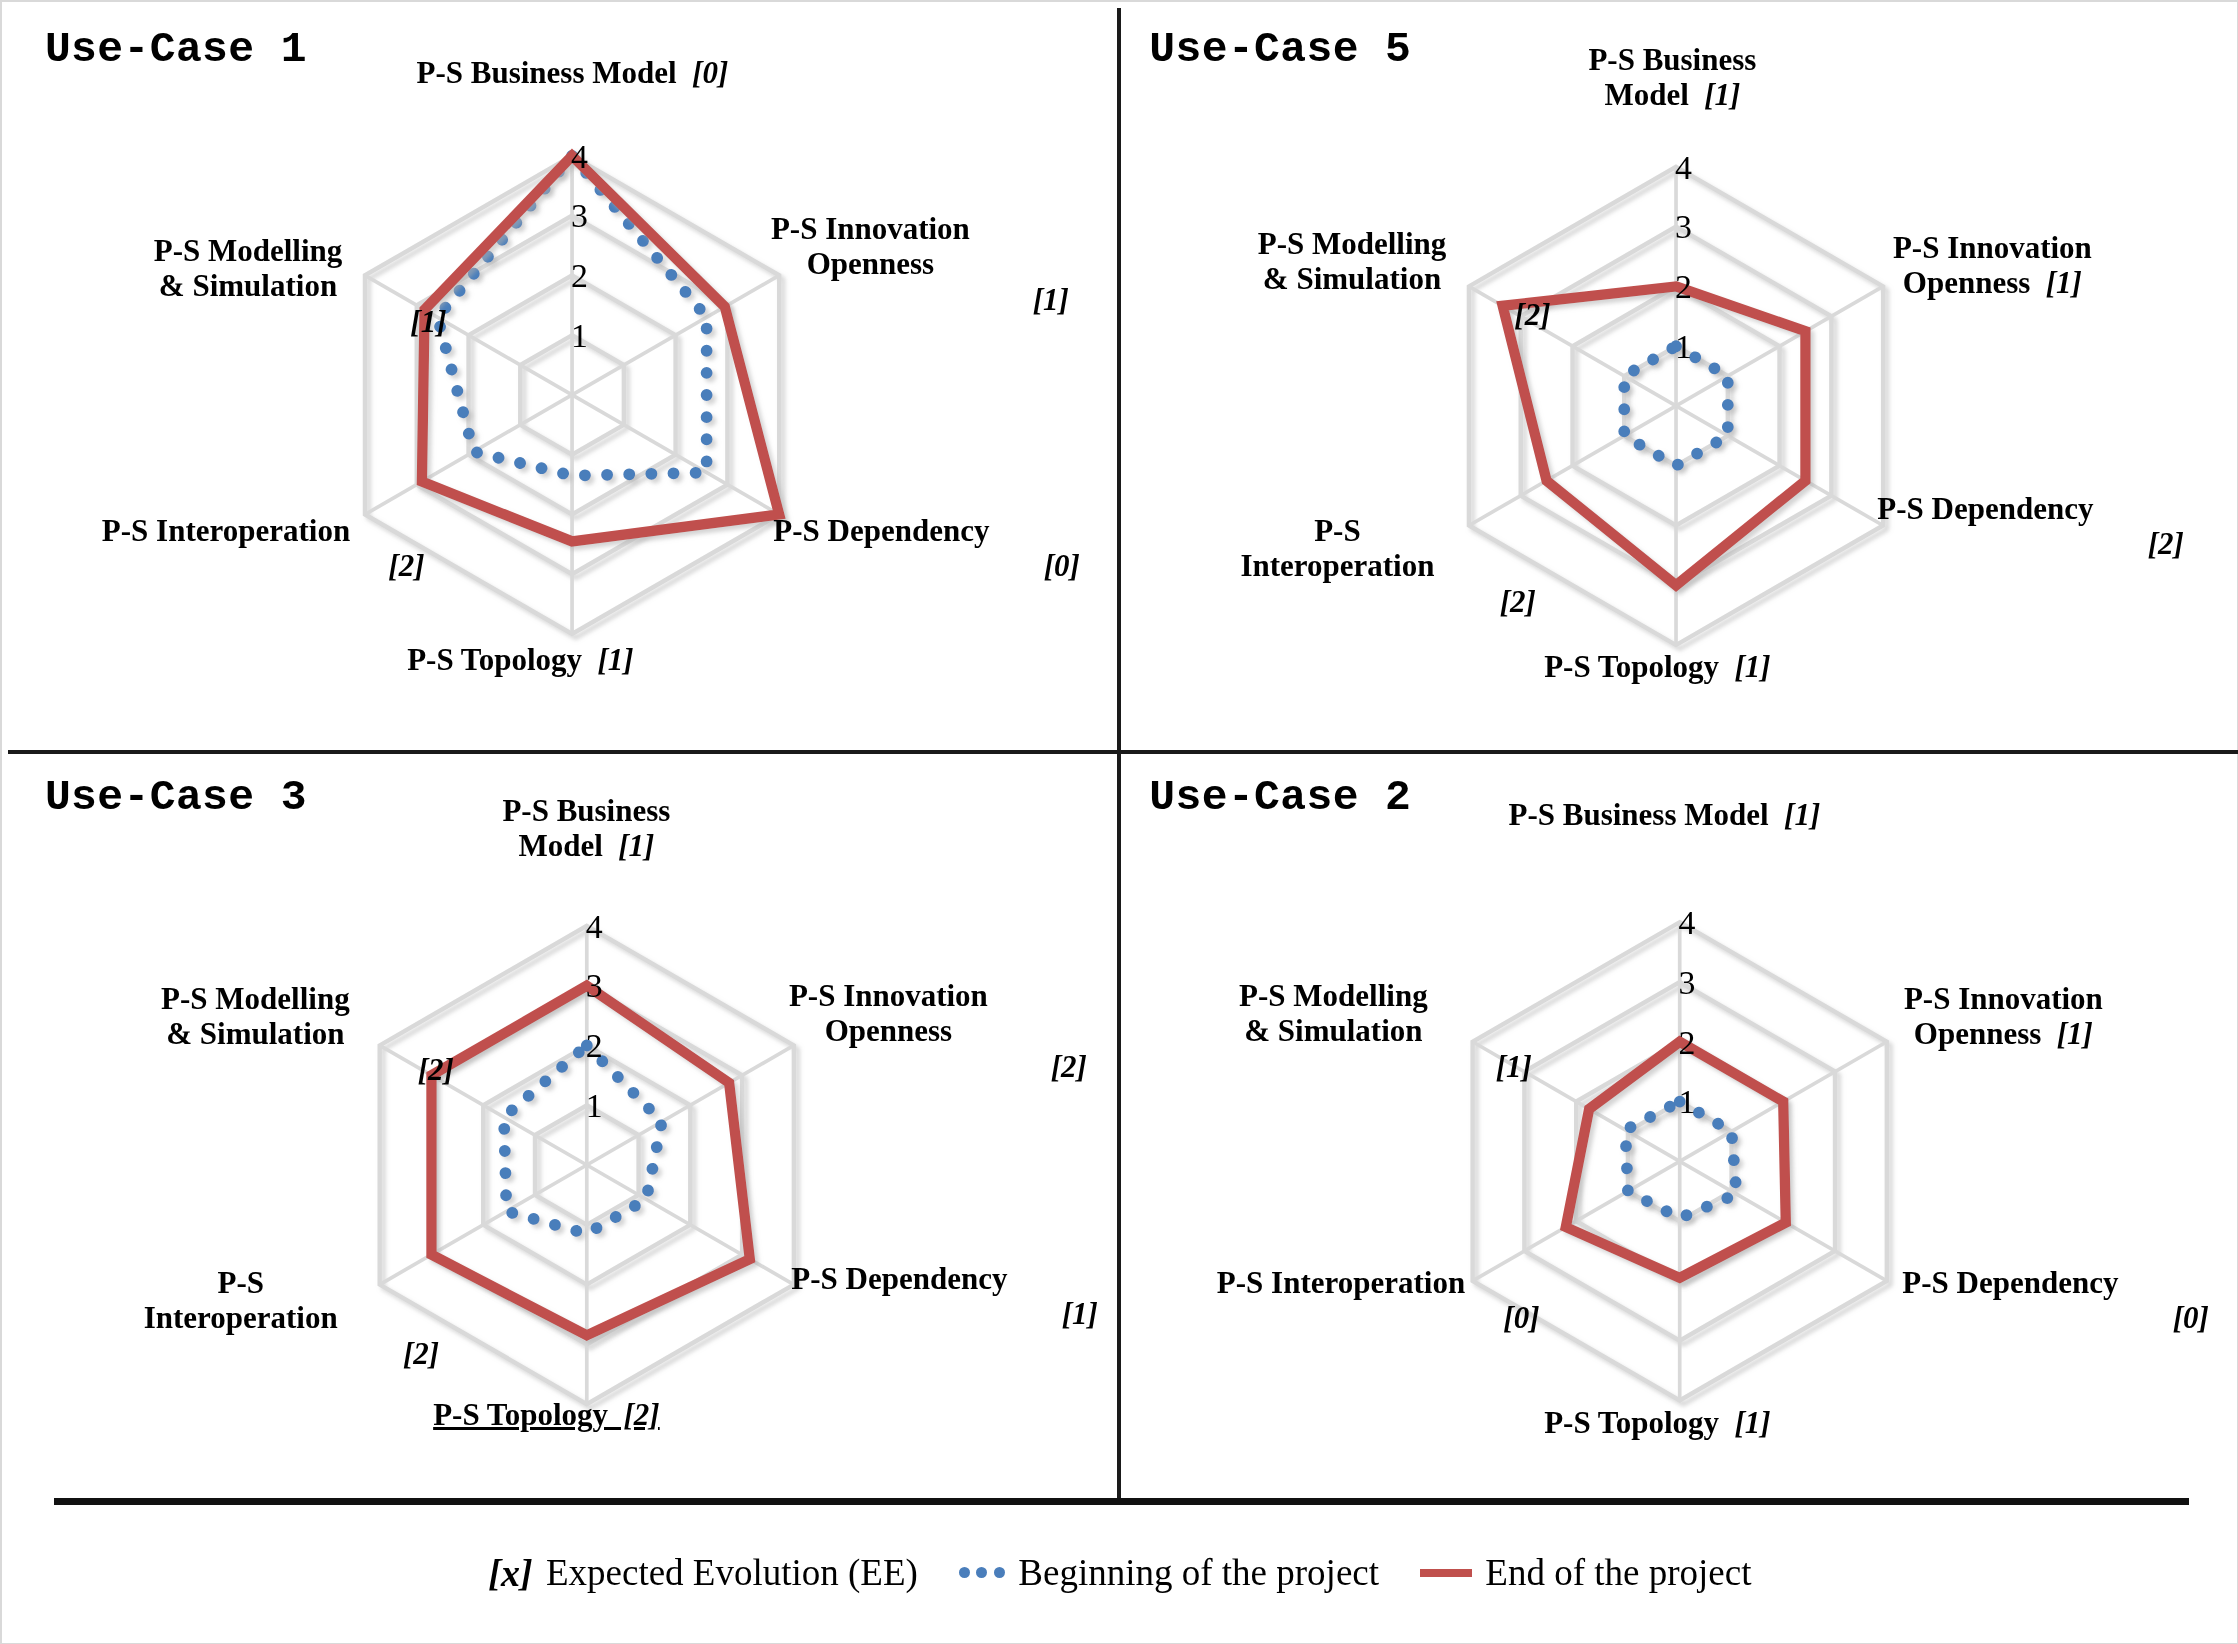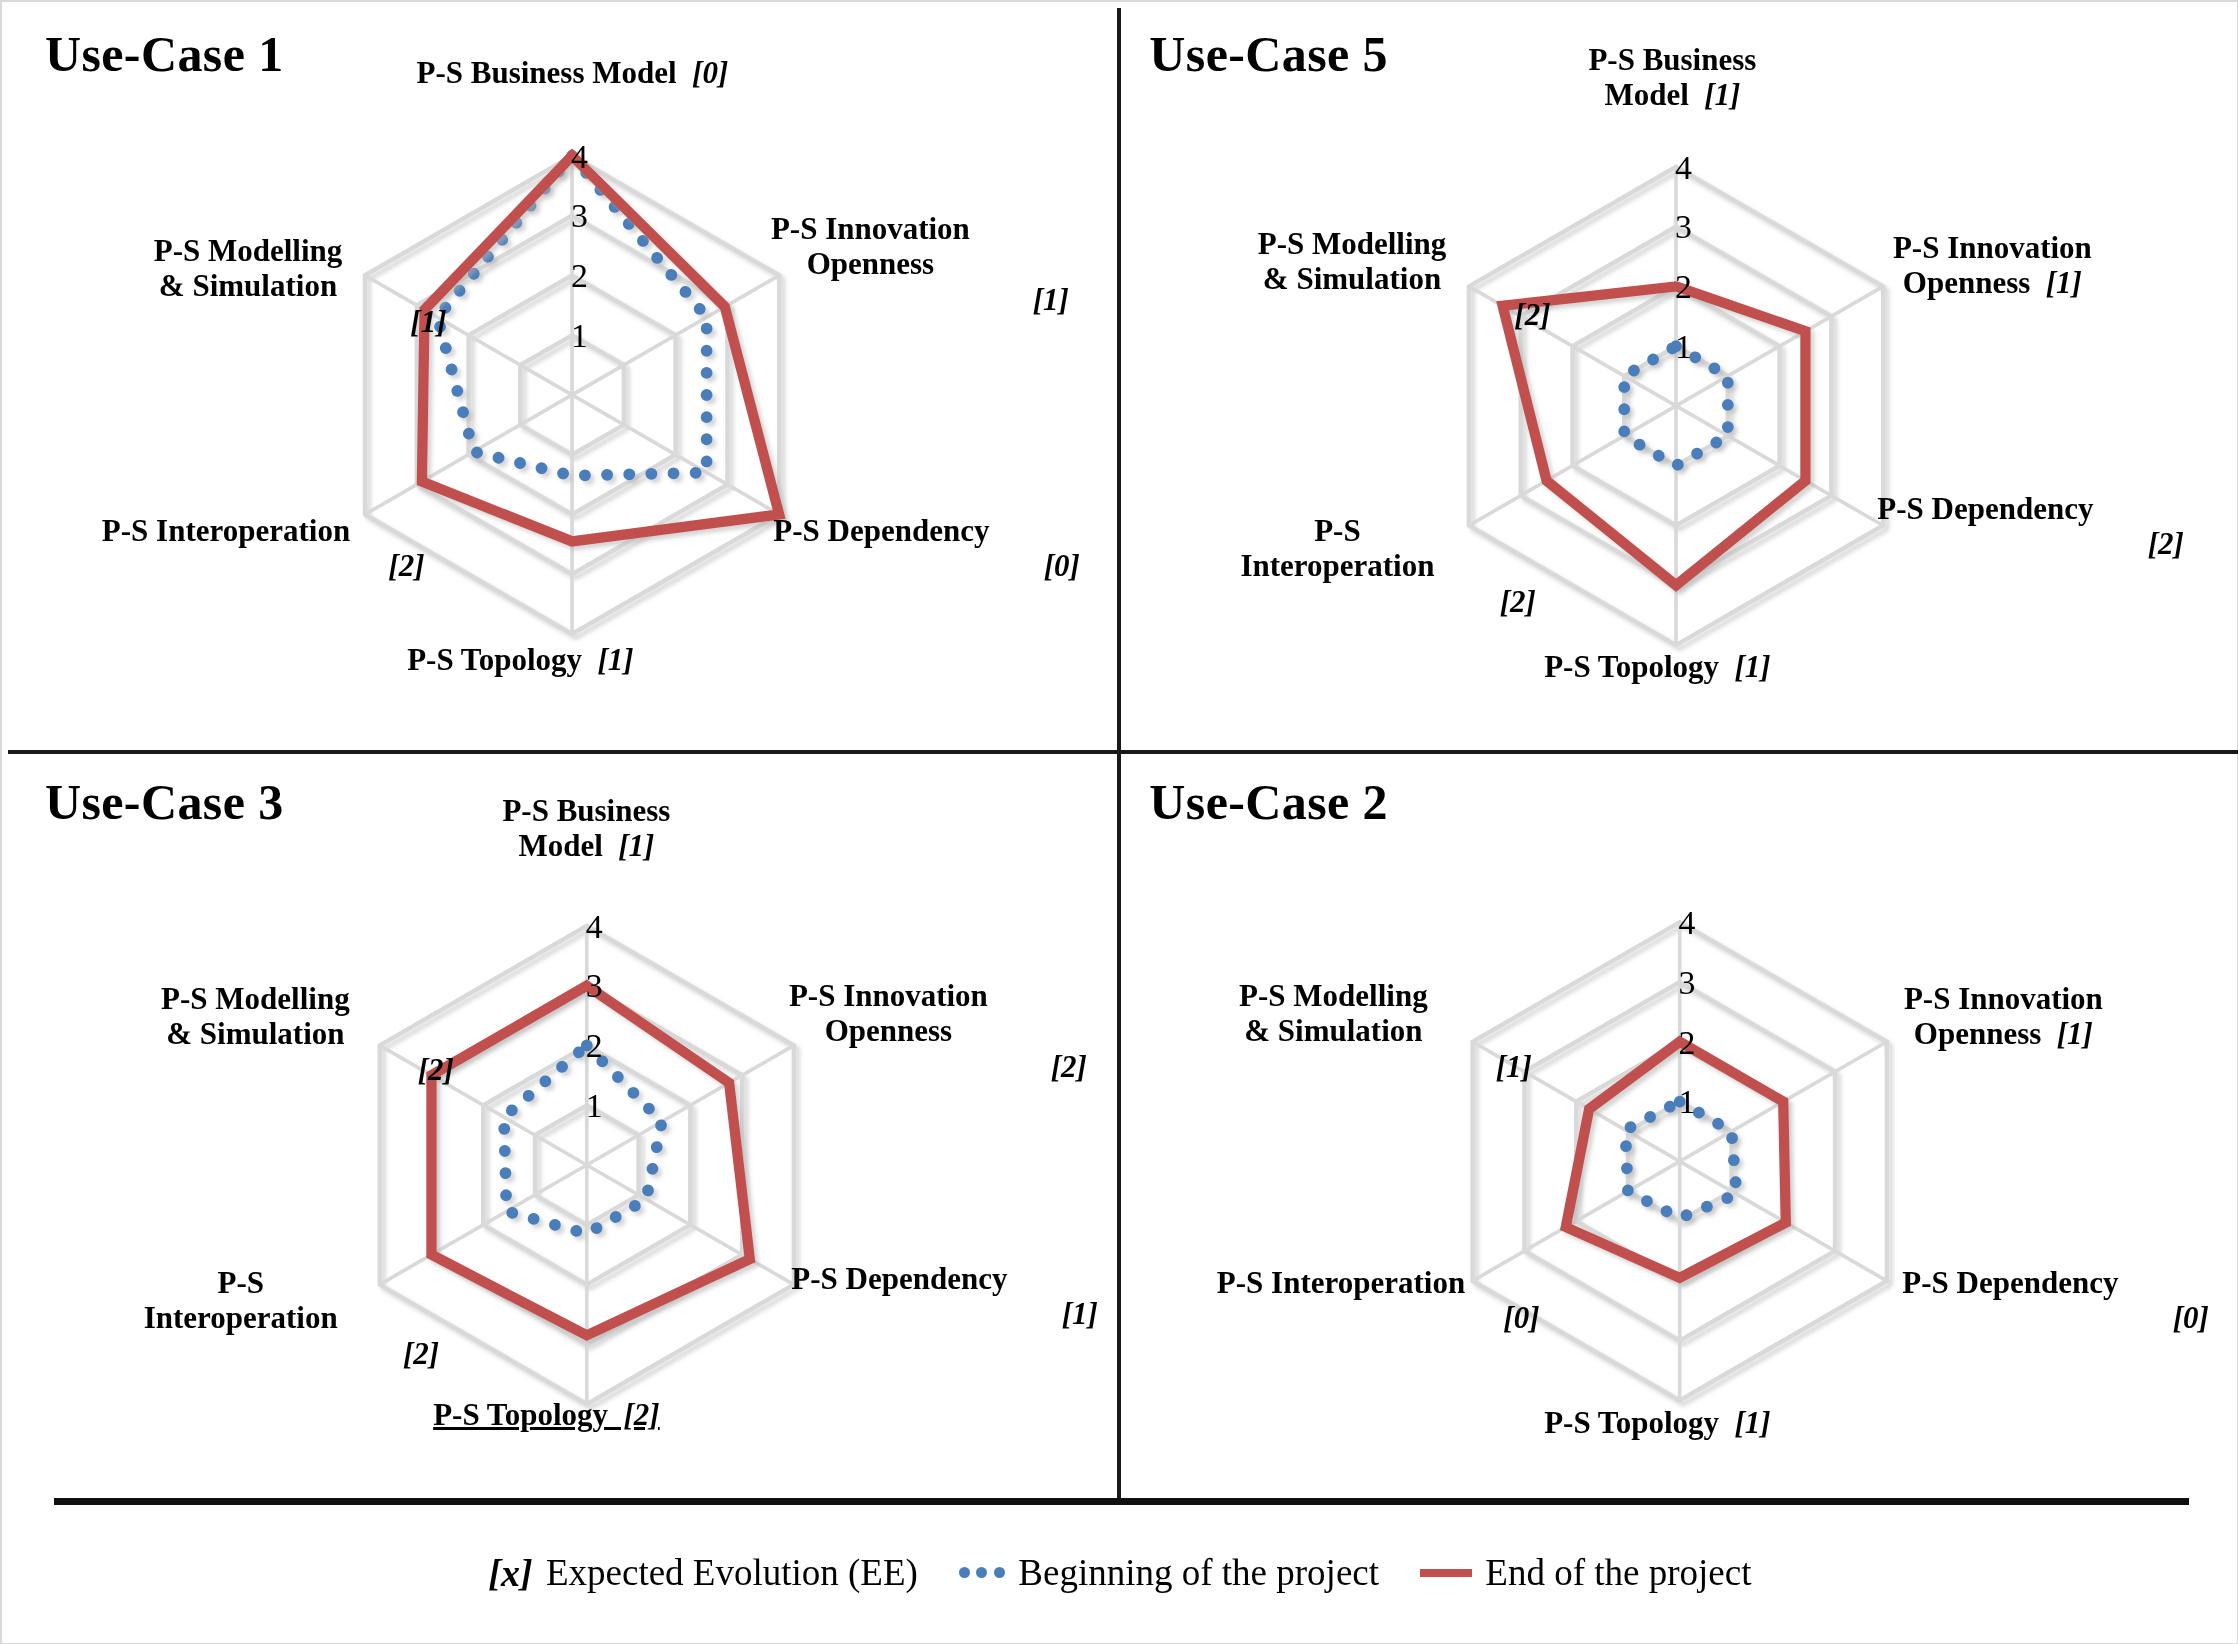--- a/index.html
+++ b/index.html
@@ -9,21 +9,21 @@
   .grid{position:absolute;left:2.9px;top:2.9px;width:2230px;height:1494px;}
   .panel{position:absolute;width:1115px;height:746px;box-sizing:border-box;}
   .p1{left:0;top:0;}
   .p2{left:1115px;top:0;}
   .p3{left:0;top:748px;}
   .p4{left:1115px;top:748px;}
   .vsep{position:absolute;left:1112px;top:2.9px;width:3.7px;height:1494px;background:#1a1a1a;}
   .hsep{position:absolute;left:2.9px;top:745px;width:2230px;height:3.7px;background:#1a1a1a;}
   .bsep{position:absolute;left:52px;top:1496px;width:2135px;height:6.6px;background:#111;}
 
-  .panel-title{position:absolute;font-weight:bold;font-size:50px;letter-spacing:0.4px;}
+  .panel-title{position:absolute;font-weight:bold;font-size:43px;letter-spacing:0.4px;font-family:Liberation Mono, monospace;}
   .p1 .panel-title,.p3 .panel-title{left:40px;top:20.6px;}
   .p2 .panel-title,.p4 .panel-title{left:29.4px;top:20.6px;}
 
   .radar-wrap{position:absolute;}
   .axis-label{position:absolute;font-weight:bold;font-size:31px;line-height:1.14;
               text-align:center;white-space:pre-line;}
   .axis-label .ee{font-style:italic;font-weight:bold;}
   .ee-sep{display:block;text-align:right;}
   .inline-ee{font-style:italic;}
 
@@ -186,20 +186,21 @@
               <line x1="760" y1="555" x2="478.5" y2="717.5" stroke="#d9d9d9" stroke-width="5"></line>
               <line x1="760" y1="555" x2="478.5" y2="392.5" stroke="#d9d9d9" stroke-width="5"></line>
               <polygon points="760.0,473.8 830.4,514.4 837.4,599.7 760.0,632.2 689.6,595.6 686.1,512.3" fill="none" stroke="#4a7ebb" stroke-width="16" stroke-linecap="round" stroke-dasharray="0.1 30" filter="url(#sh3)"></polygon>
               <polygon points="760.0,392.5 900.7,473.8 904.2,638.3 760.0,713.4 605.2,644.4 636.9,483.9" fill="none" stroke="#c0504d" stroke-width="14" stroke-linejoin="miter" filter="url(#sh3)"></polygon>
               <text x="770.0" y="489.8" class="tick-text" text-anchor="middle">1</text>
               <text x="770.0" y="408.5" class="tick-text" text-anchor="middle">2</text>
               <text x="770.0" y="327.3" class="tick-text" text-anchor="middle">3</text>
               <text x="770.0" y="246.0" class="tick-text" text-anchor="middle">4</text>
             </g>
           </svg>
+          <div class="axis-label" style="left: 294px; top: 44px; width: 501px; font-size: 31px;"><span>P-S Business Model</span><span class="ee inline-ee">&nbsp;&nbsp;[1]</span></div>
           <div class="axis-label" style="left: 633px; top: 228px; width: 501px; font-size: 31px;"><span>P-S Innovation
 Openness</span><span class="ee inline-ee">&nbsp;&nbsp;[1]</span></div>
           <div class="axis-label" style="left: 640px; top: 512px; width: 501px; font-size: 31px;"><span>P-S Dependency</span><span class="ee ee-sep" style="padding-right: 52px;">[0]</span></div>
           <div class="axis-label" style="left: 287px; top: 652px; width: 501px; font-size: 31px;"><span>P-S Topology</span><span class="ee inline-ee">&nbsp;&nbsp;[1]</span></div>
           <div class="axis-label" style="left: -29.4px; top: 512px; width: 501px; font-size: 31px;"><span>P-S Interoperation</span><span class="ee ee-sep" style="padding-right: 52px;">[0]</span></div>
           <div class="axis-label" style="left: -37px; top: 225px; width: 501px; font-size: 31px;"><span>P-S Modelling
 &amp; Simulation</span><span class="ee ee-sep" style="padding-right: 52px;">[1]</span></div>
         </div>
     </div>
 

